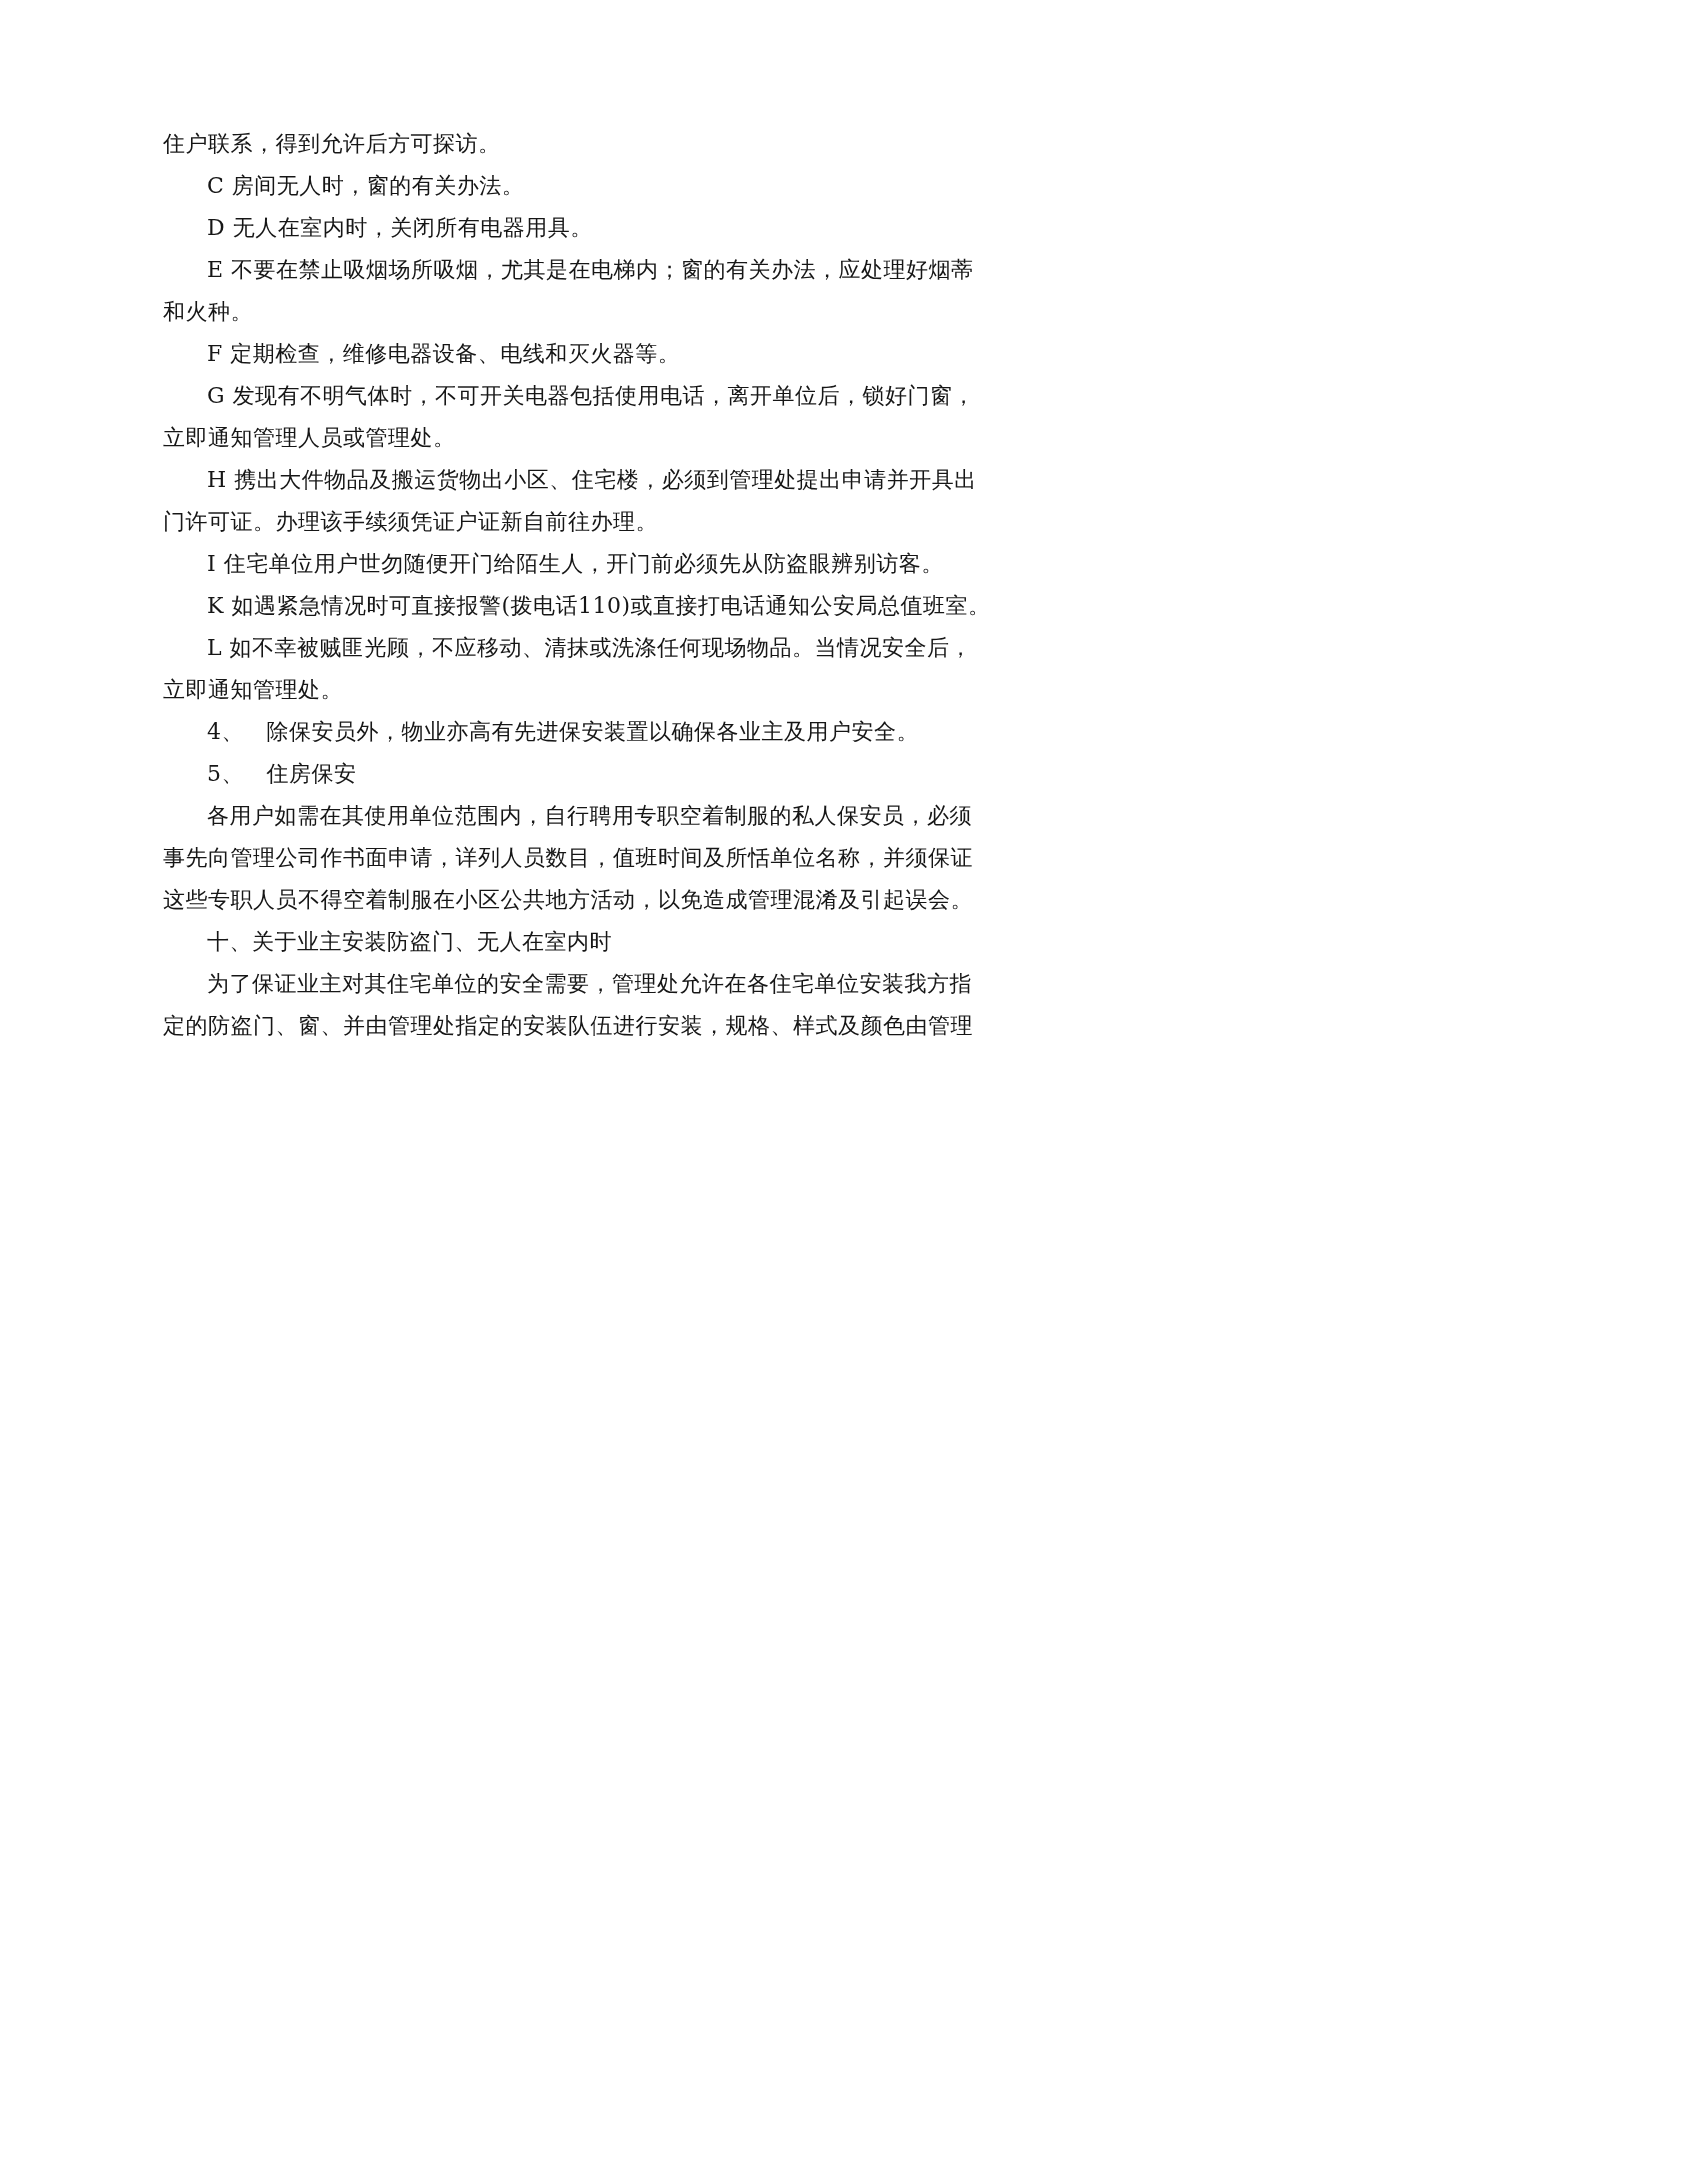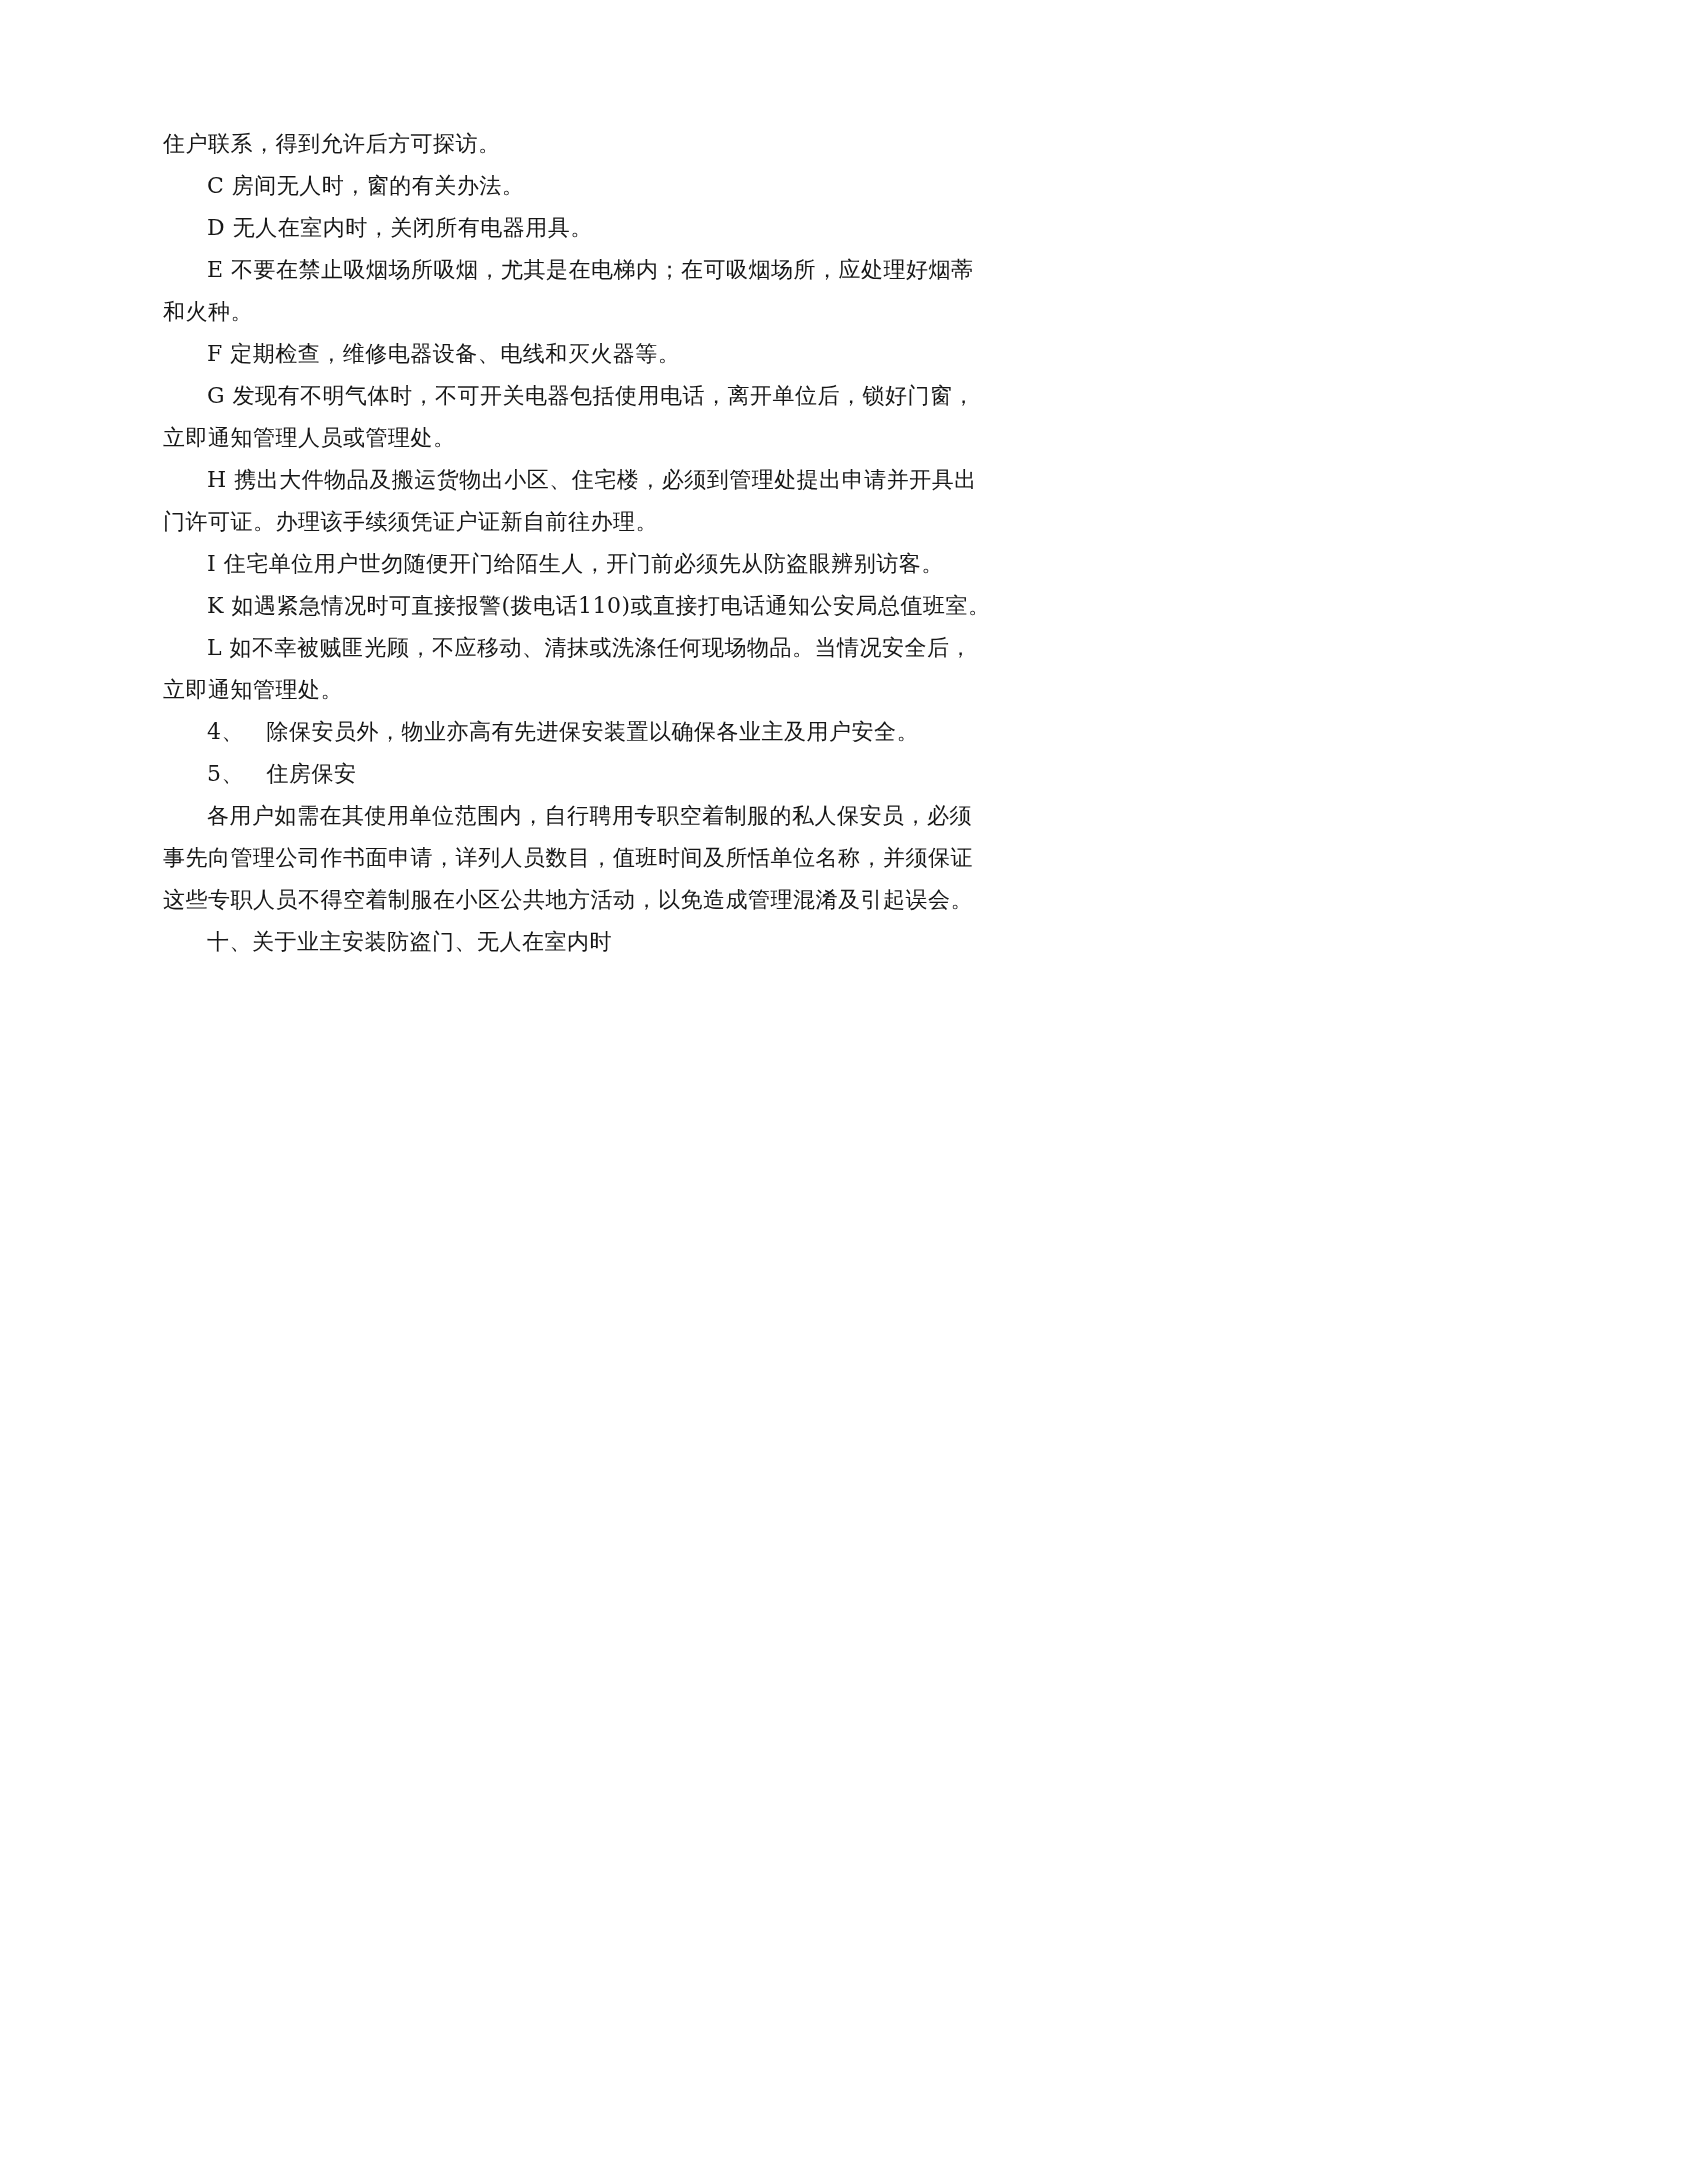--- a/index.html
+++ b/index.html
@@ -44,32 +44,34 @@
   }
 </style>
 </head>
 <body>
 
 <div class="page">
   <div class="doc-content">
     <p class="para">住户联系，得到允许后方可探访。</p>
     <p class="para indent">C 房间无人时，窗的有关办法。</p>
     <p class="para indent">D 无人在室内时，关闭所有电器用具。</p>
-    <p class="para indent">E 不要在禁止吸烟场所吸烟，尤其是在电梯内；在可吸烟场所，应处理好烟蒂
+    <p class="para indent">E 不要在禁止吸烟场所吸烟，尤其是在电梯内；窗的有关办法，应处理好烟蒂
 和火种。</p>
     <p class="para indent">F 定期检查，维修电器设备、电线和灭火器等。</p>
     <p class="para indent">G 发现有不明气体时，不可开关电器包括使用电话，离开单位后，锁好门窗，
 立即通知管理人员或管理处。</p>
     <p class="para indent">H 携出大件物品及搬运货物出小区、住宅楼，必须到管理处提出申请并开具出
 门许可证。办理该手续须凭证户证新自前往办理。</p>
     <p class="para indent">I 住宅单位用户世勿随便开门给陌生人，开门前必须先从防盗眼辨别访客。</p>
     <p class="para indent">K 如遇紧急情况时可直接报警(拨电话110)或直接打电话通知公安局总值班室。</p>
     <p class="para indent">L 如不幸被贼匪光顾，不应移动、清抹或洗涤任何现场物品。当情况安全后，
 立即通知管理处。</p>
     <p class="para indent gap">4、　除保安员外，物业亦高有先进保安装置以确保各业主及用户安全。</p>
     <p class="para indent gap">5、　住房保安</p>
     <p class="para indent gap">各用户如需在其使用单位范围内，自行聘用专职空着制服的私人保安员，必须
 事先向管理公司作书面申请，详列人员数目，值班时间及所恬单位名称，并须保证
 这些专职人员不得空着制服在小区公共地方活动，以免造成管理混淆及引起误会。</p>
     <p class="para indent gap">十、关于业主安装防盗门、无人在室内时</p>
+    <p class="para indent gap">为了保证业主对其住宅单位的安全需要，管理处允许在各住宅单位安装我方指
+定的防盗门、窗、并由管理处指定的安装队伍进行安装，规格、样式及颜色由管理</p>
   </div>
 </div>
 
 
 </body></html>

